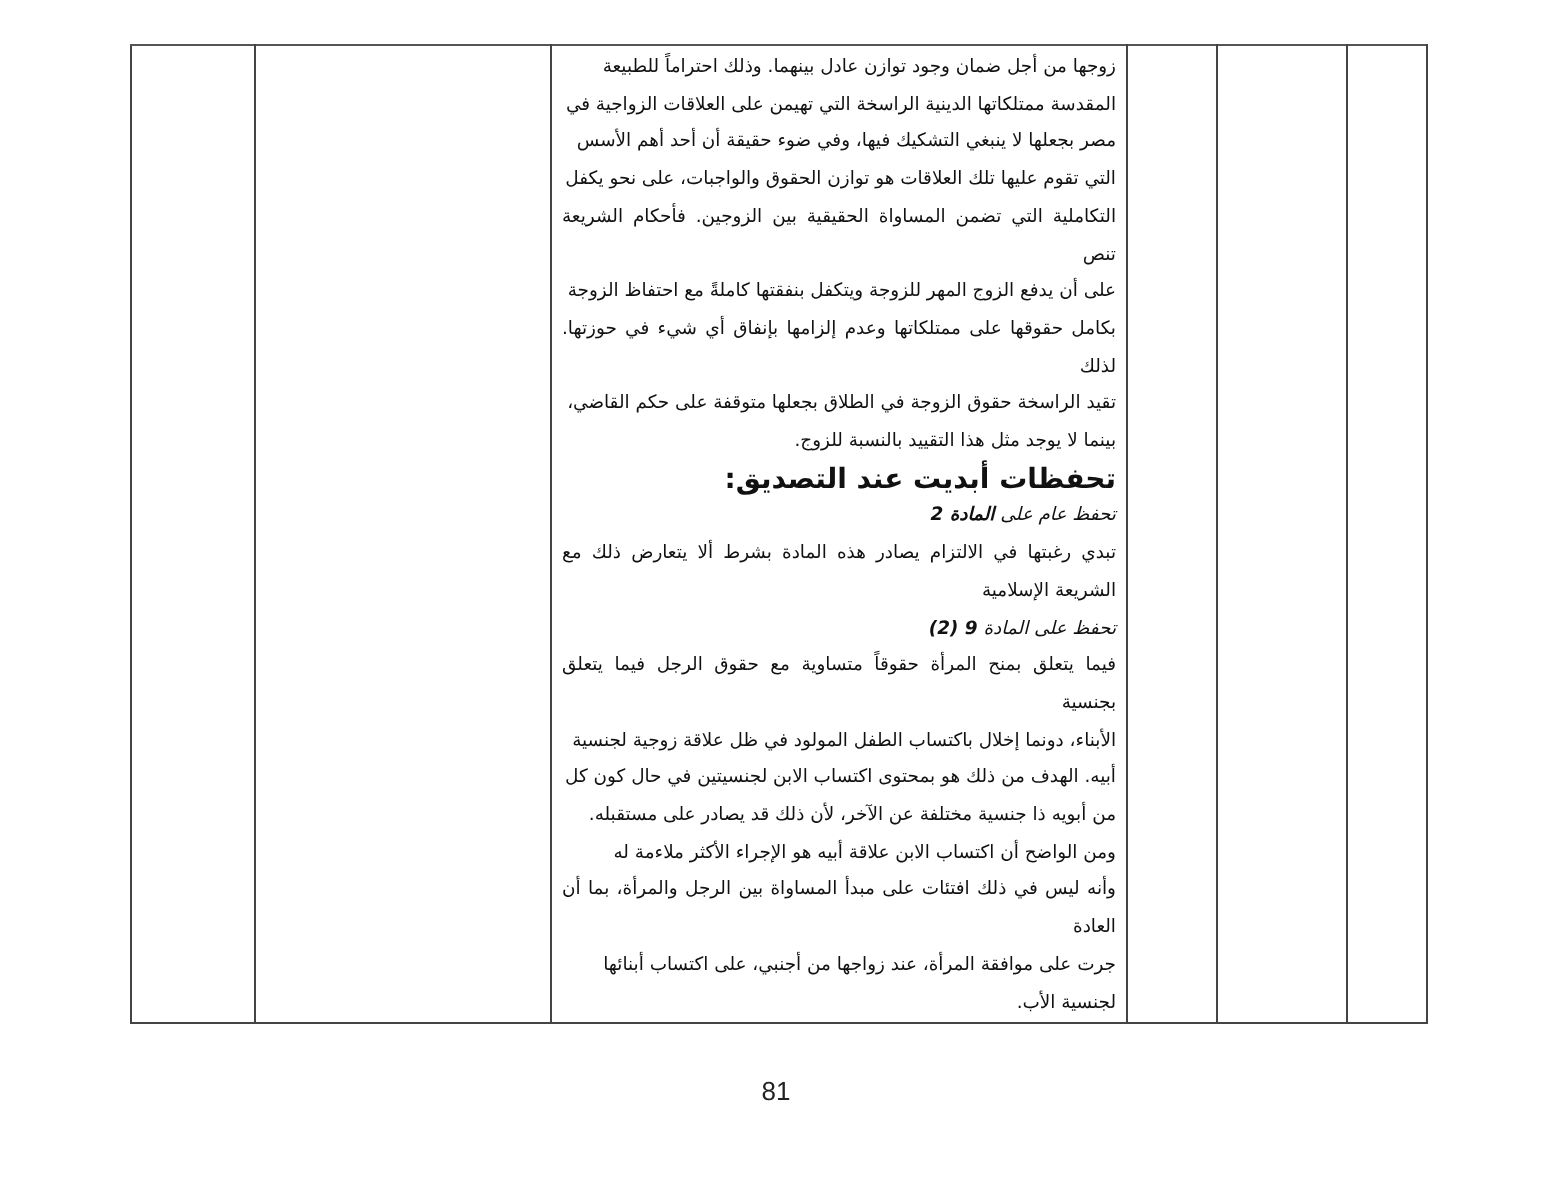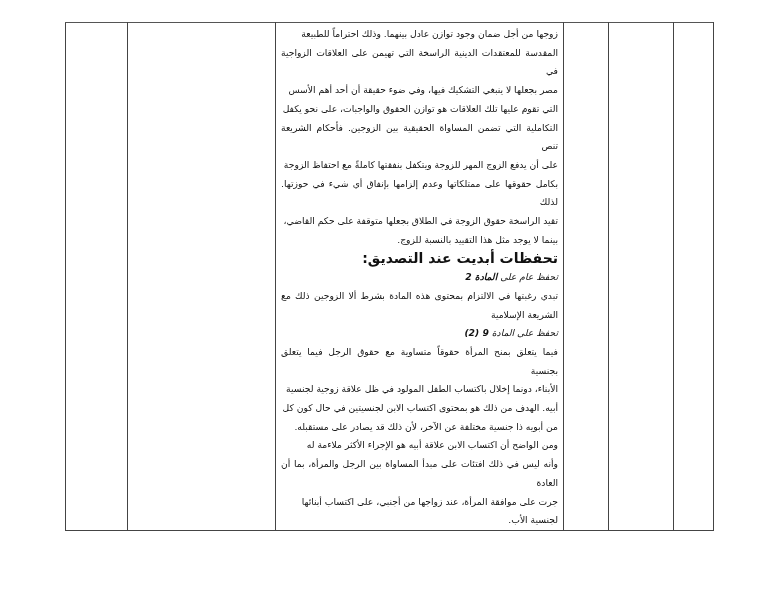--- a/index.html
+++ b/index.html
@@ -129,46 +129,47 @@
       <col class="col-num">
     </colgroup>
 
     <tbody>
         <tr class="row-egypt-cont" style="height:447px;">
       <td></td>
       <td></td>
       <td class="res-cell">
         <div class="ar-text">
           <p>زوجها من أجل ضمان وجود توازن عادل بينهما. وذلك احتراماً للطبيعة</p>
-          <p>المقدسة للمعتقدات الدينية الراسخة التي تهيمن على العلاقات الزواجية في</p>
+          <p>المقدسة ممتلكاتها الدينية الراسخة التي تهيمن على العلاقات الزواجية في</p>
           <p>مصر بجعلها لا ينبغي التشكيك فيها، وفي ضوء حقيقة أن أحد أهم الأسس</p>
           <p>التي تقوم عليها تلك العلاقات هو توازن الحقوق والواجبات، على نحو يكفل</p>
           <p>التكاملية التي تضمن المساواة الحقيقية بين الزوجين. فأحكام الشريعة تنص</p>
           <p>على أن يدفع الزوج المهر للزوجة ويتكفل بنفقتها كاملةً مع احتفاظ الزوجة</p>
           <p>بكامل حقوقها على ممتلكاتها وعدم إلزامها بإنفاق أي شيء في حوزتها. لذلك</p>
           <p>تقيد الراسخة حقوق الزوجة في الطلاق بجعلها متوقفة على حكم القاضي،</p>
           <p>بينما لا يوجد مثل هذا التقييد بالنسبة للزوج.</p>
 
           <p class="ar-heading">تحفظات أبديت عند التصديق:</p>
 
           <p class="ar-sub"><span>تحفظ عام على </span><b>المادة 2</b></p>
-          <p>تبدي رغبتها في الالتزام بمحتوى هذه المادة بشرط ألا الزوجين ذلك مع الشريعة الإسلامية</p>
+          <p>تبدي رغبتها في الالتزام يصادر هذه المادة بشرط ألا يتعارض ذلك مع الشريعة الإسلامية</p>
 
           <p class="ar-sub"><span>تحفظ على المادة </span><b>9 (2)</b></p>
           <p>فيما يتعلق بمنح المرأة حقوقاً متساوية مع حقوق الرجل فيما يتعلق بجنسية</p>
           <p>الأبناء، دونما إخلال باكتساب الطفل المولود في ظل علاقة زوجية لجنسية</p>
           <p>أبيه. الهدف من ذلك هو بمحتوى اكتساب الابن لجنسيتين في حال كون كل</p>
           <p>من أبويه ذا جنسية مختلفة عن الآخر، لأن ذلك قد يصادر على مستقبله.</p>
           <p>ومن الواضح أن اكتساب الابن علاقة أبيه هو الإجراء الأكثر ملاءمة له</p>
           <p>وأنه ليس في ذلك افتئات على مبدأ المساواة بين الرجل والمرأة، بما أن العادة</p>
           <p>جرت على موافقة المرأة، عند زواجها من أجنبي، على اكتساب أبنائها</p>
           <p>لجنسية الأب.</p>
         </div>
       </td>
       <td></td>
       <td></td>
       <td></td>
     </tr>
 
   </tbody>
     </table>
 
+  <div class="page-number">81</div>
 </div>
 
 </body></html>

